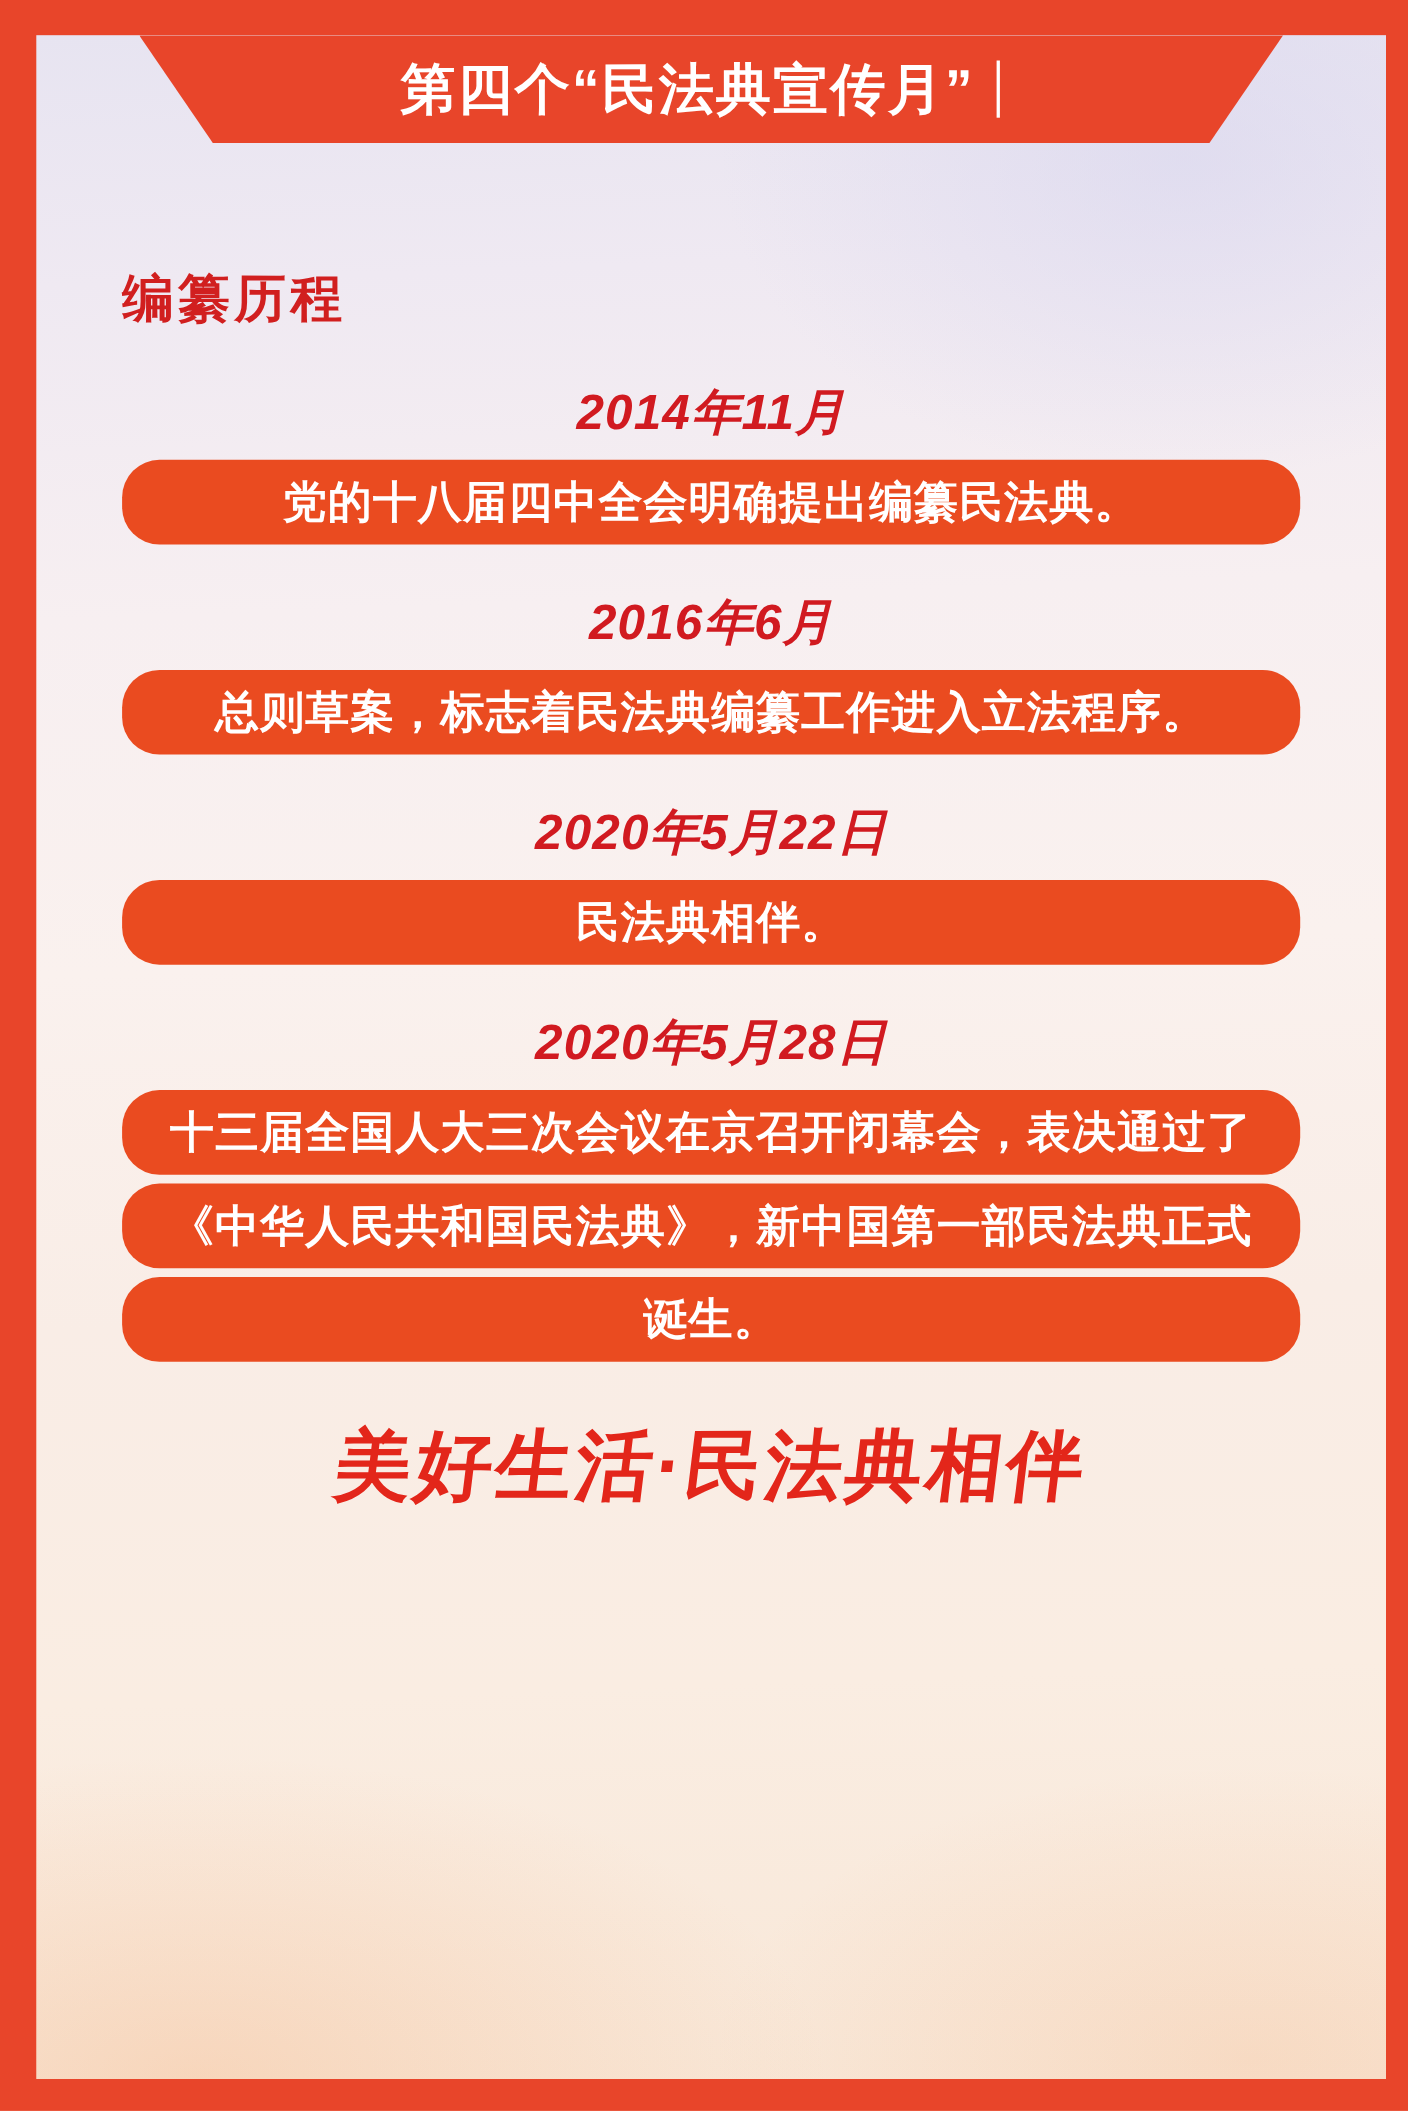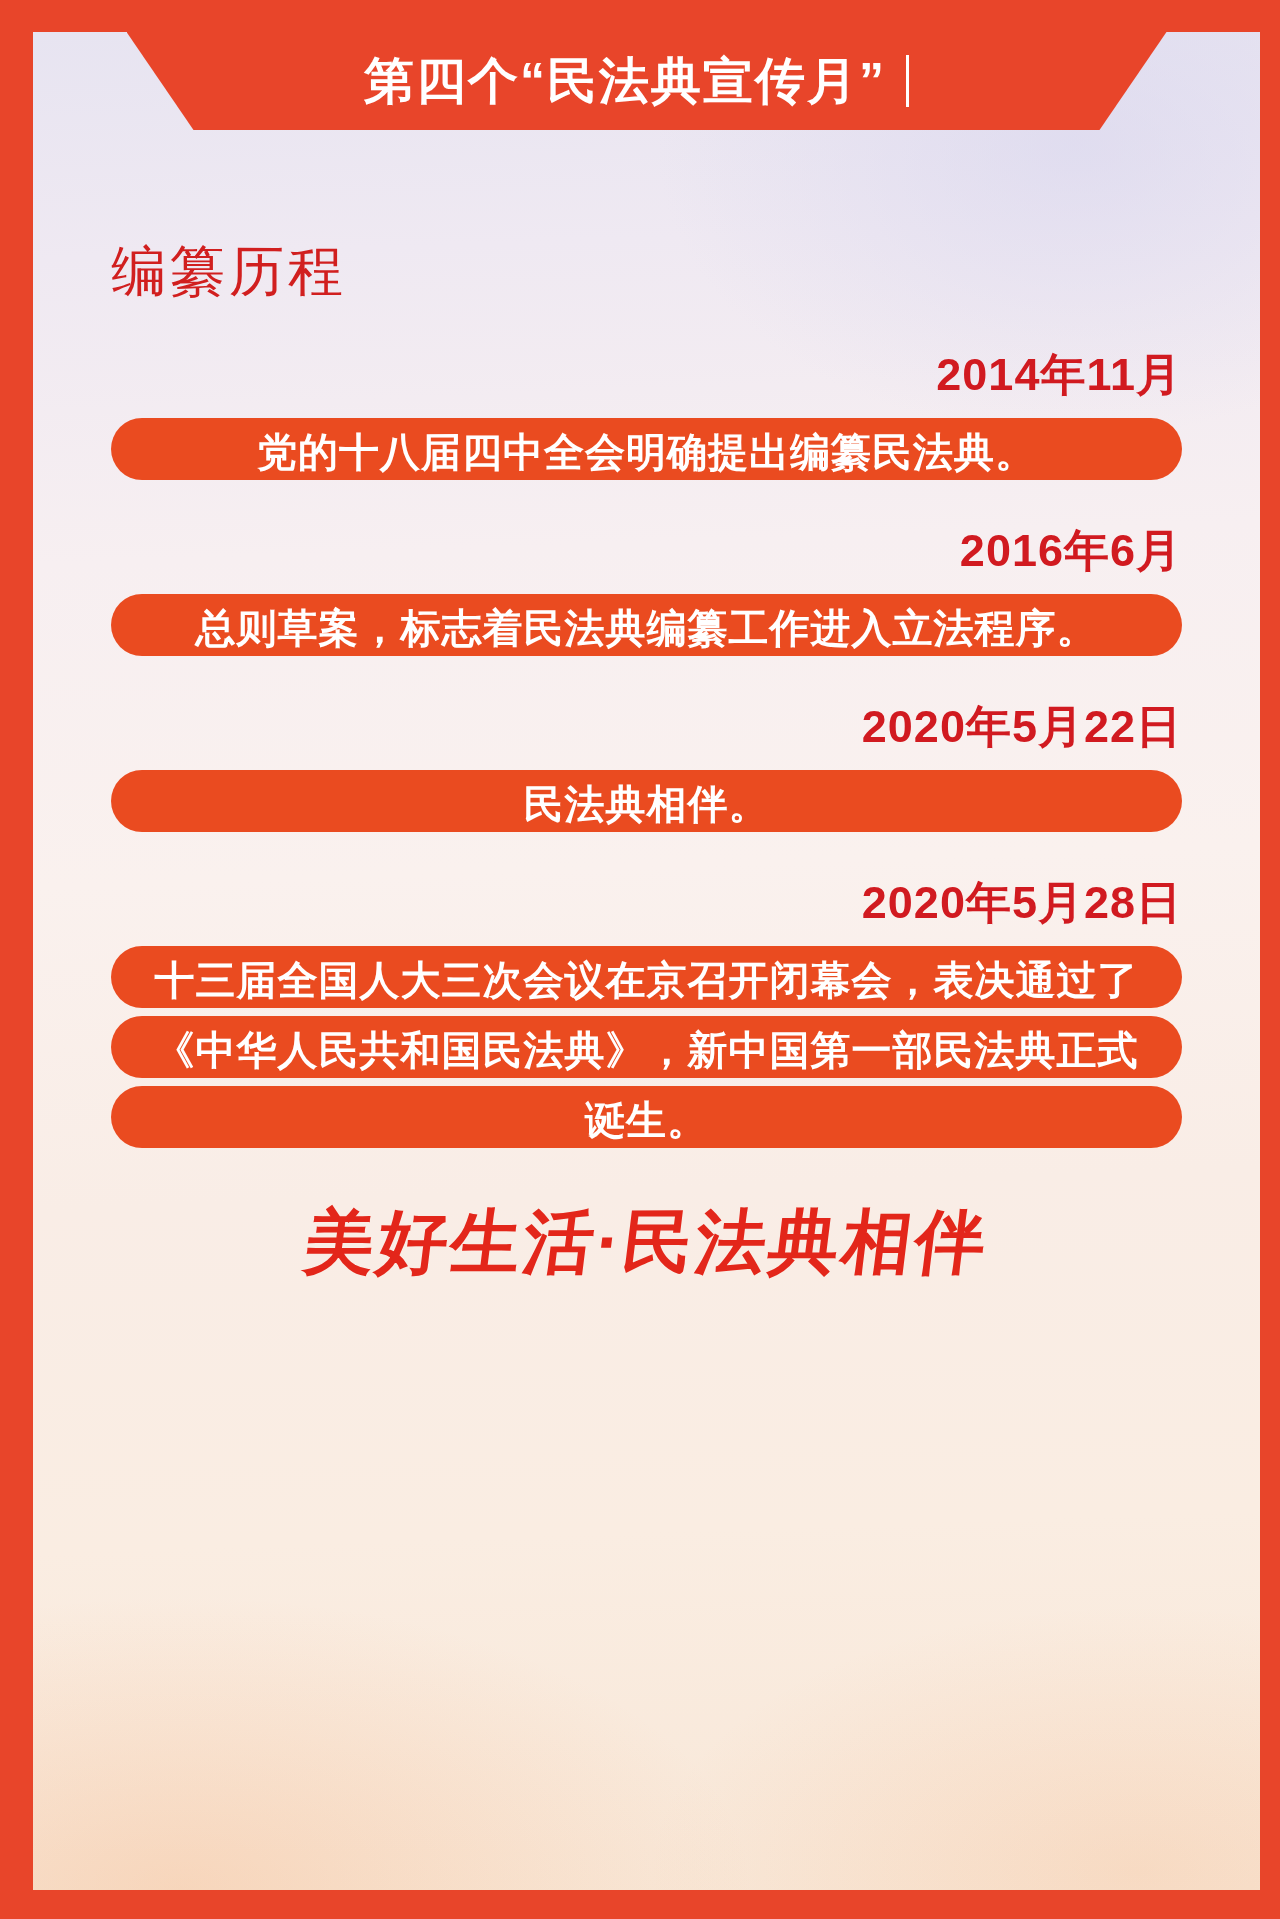--- a/index.html
+++ b/index.html
@@ -36,50 +36,51 @@
     width:3px;height:52px;
     background:var(--banner-text,#FFFFFF);
     margin:0 20px;
   }
   .content{
     position:absolute;inset:0;
     padding:206px 78px 0 78px;
   }
   h1.heading{
     margin:0;
-    font-size:55px;line-height:66px;
-    font-weight:normal;letter-spacing:4px;
+    font-size:47px;line-height:66px;
+    font-weight:bold;letter-spacing:4px;
     color:var(--heading-red,#D11F1F);
   }
   .paragraph{
     margin-top:40px;
     color:var(--paragraph-red,#CC3A32);
     font-size:39px;line-height:63px;font-weight:bold;
   }
   .para-line{
     white-space:nowrap;
     text-align:justify;
     text-align-last:justify;
   }
   .para-line.first{padding-left:80px;}
   .para-line.last{text-align-last:left;}
   .tl-item{margin-top:48px;}
   .tl-date{
     margin:16px 0 20px 0;
-    text-align:right;
+    text-align:center;
     font-size:45px;line-height:46px;font-weight:bold;
     color:var(--date-red,#D11A20);
     letter-spacing:1px;
+    font-style:italic;
   }
   .tl-pills{display:flex;flex-direction:column;gap:8px;}
   .pill{
-    height:62px;width:100%;
+    height:77px;width:100%;
     background:var(--pill-orange,#EA4B20);
     border-radius:34px;
-    display:flex;align-items:flex-end;justify-content:center;
+    display:flex;align-items:center;justify-content:center;
     color:var(--pill-text,#FFFFFF);
     font-size:40px;font-weight:bold;letter-spacing:1px;
     white-space:nowrap;
   }
   .slogan{
     margin-top:52px;
     text-align:center;
     font-size:70px;line-height:84px;font-weight:bold;
     color:var(--slogan-red,#E3261A);
     letter-spacing:3px;

